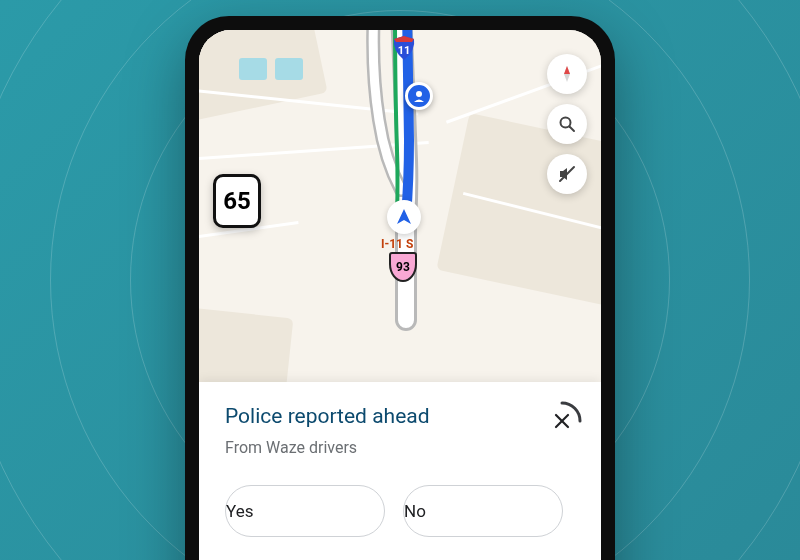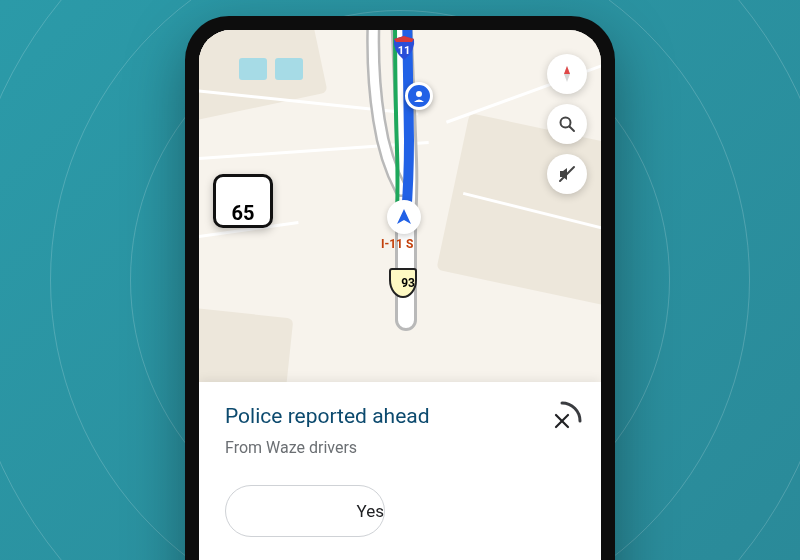--- a/index.html
+++ b/index.html
@@ -79,51 +79,51 @@
       position: absolute;
       left: 182px; top: 207px;
       font-size: 12px;
       font-weight: 700;
       color: #c2410c;
     }
     .shield-93 {
       position: absolute;
       left: 190px; top: 222px;
       width: 28px; height: 30px;
-      background: #fef9c3;
+      background: #f9a8d4;
       border: 2px solid #222;
       border-radius: 3px 3px 14px 14px / 3px 3px 18px 18px;
-      display:flex; align-items:center; justify-content:flex-end;
-      font-size: 12px; font-weight: 700; margin-top: 16px;
+      display:flex; align-items:center; justify-content:center;
+      font-size: 12px; font-weight: 700;
     }
     .interstate-shield {
       position: absolute;
       left: 191px; top: 4px;
       width: 28px; height: 28px;
     }
     .police-marker {
       position: absolute;
       left: 206px; top: 52px;
       width: 28px; height: 28px;
       background: #2161e6;
       border: 3px solid #fff;
       border-radius: 50%;
       box-shadow: 0 2px 6px rgba(0,0,0,0.3);
       display:flex; align-items:center; justify-content:center;
     }
     .speed-sign {
       position: absolute;
       left: 14px; top: 144px;
-      width: 60px; height: 54px;
+      width: 48px; height: 54px;
       background: #fff;
       border: 3px solid #111;
       border-radius: 10px;
       box-shadow: 0 3px 8px rgba(0,0,0,0.25);
-      display:flex; align-items:flex-end; justify-content:center;
-      font-size: 20px; font-weight: 700;
+      display:flex; align-items:center; justify-content:center;
+      font-size: 24px; font-weight: 700;
     }
     .fab {
       position: absolute;
       right: 14px;
       width: 40px; height: 40px;
       background: #fff;
       border-radius: 50%;
       box-shadow: 0 2px 8px rgba(0,0,0,0.2);
       display:flex; align-items:center; justify-content:center;
     }
@@ -167,21 +167,21 @@
     .btn-row {
       display:flex; gap: 18px;
       margin-top: 24px;
     }
     .pill-btn {
       flex: 0 0 160px;
       height: 52px;
       border: 1px solid #cfd2d6;
       border-radius: 26px;
       background: #fff;
-      display:flex; align-items:center; justify-content:flex-end;
+      display:flex; align-items:center; justify-content:flex-start;
       font-size: 17px;
       color: #202124;
       cursor: pointer;
     }
   </style>
 </head>
 <body>
 
 <div class="ring r1"></div>
 <div class="ring r2"></div>
@@ -279,16 +279,19 @@
             <line x1="2" y1="2" x2="14" y2="14" stroke="#202124" stroke-width="2.2" stroke-linecap="round"></line>
             <line x1="14" y1="2" x2="2" y2="14" stroke="#202124" stroke-width="2.2" stroke-linecap="round"></line>
           </svg>
         </div>
       </div>
 
       <div class="btn-row">
         <div class="pill-btn">
           <span>Yes</span>
         </div>
+        <div class="pill-btn">
+          <span>No</span>
+        </div>
       </div>
     </div>
   </div>
 </div>
 
 </body></html>

